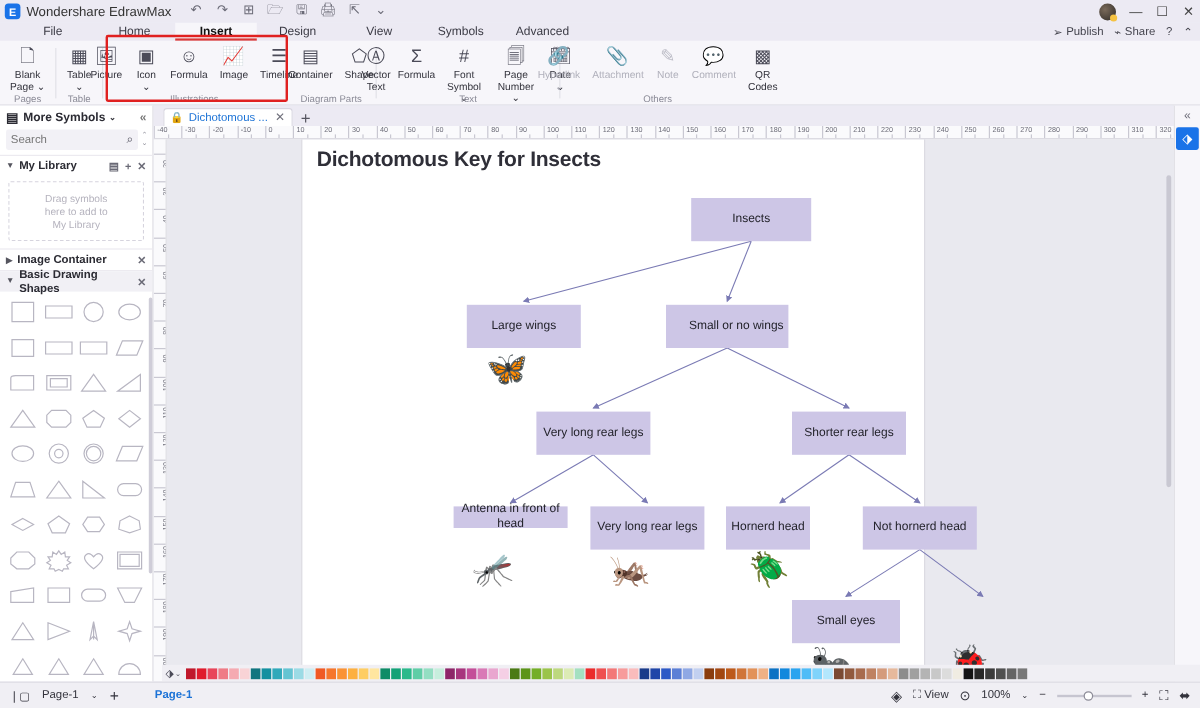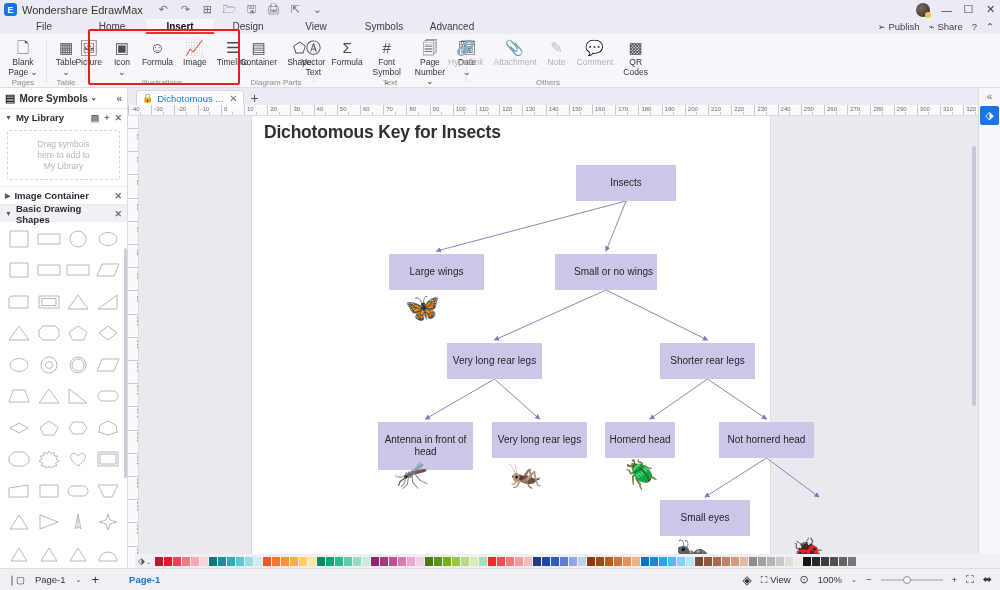--- a/index.html
+++ b/index.html
@@ -321,20 +321,30 @@
   <div class="hl-box" style="left:88px; top:29px; width:152px; height:56px;"></div>
 
   <div class="workarea">
 
     <div class="leftpanel">
       <div class="lp-head">
         <span class="ic">▤</span>
         <span>More Symbols</span>
         <span style="margin-left:3px;font-size:7px;">⌄</span>
         <span class="lp-collapse">«</span>
+      </div>
+      <div class="searchrow">
+        <div class="searchbox">
+          <input placeholder="Search" style="">
+          <span class="mg">⌕</span>
+        </div>
+        <div class="spin">
+            <span>⌃</span>
+            <span>⌄</span>
+          </div>
       </div>
 
       <div class="sect">
         <div class="sect-head">
           <span class="tri">▼</span>
           <span>My Library</span>
           <span class="sect-acts">
             <span>▤</span>
             <span>+</span>
             <span>✕</span>
@@ -843,21 +853,21 @@
               </div>
               <div class="node" style="left: 303px; top: 138px; width: 102px; height: 36px; background: rgb(205, 198, 230); justify-content: flex-end;">
                 <span>Small or no wings</span>
               </div>
               <div class="node" style="left: 195px; top: 227px; width: 95px; height: 36px; background: rgb(205, 198, 230);">
                 <span>Very long rear legs</span>
               </div>
               <div class="node" style="left: 408px; top: 227px; width: 95px; height: 36px; background: rgb(205, 198, 230);">
                 <span>Shorter rear legs</span>
               </div>
-              <div class="node" style="left: 126px; top: 306px; width: 95px; height: 48px; background: rgb(205, 198, 230);">
+              <div class="node" style="left: 126px; top: 306px; width: 95px; height: 18px; background: rgb(205, 198, 230);">
                 <span>Antenna in front of head</span>
               </div>
               <div class="node" style="left: 240px; top: 306px; width: 95px; height: 36px; background: rgb(205, 198, 230);">
                 <span>Very long rear legs</span>
               </div>
               <div class="node" style="left: 353px; top: 306px; width: 70px; height: 36px; background: rgb(205, 198, 230);">
                 <span>Hornerd head</span>
               </div>
               <div class="node" style="left: 467px; top: 306px; width: 95px; height: 36px; background: rgb(205, 198, 230);">
                 <span>Not hornerd head</span>

